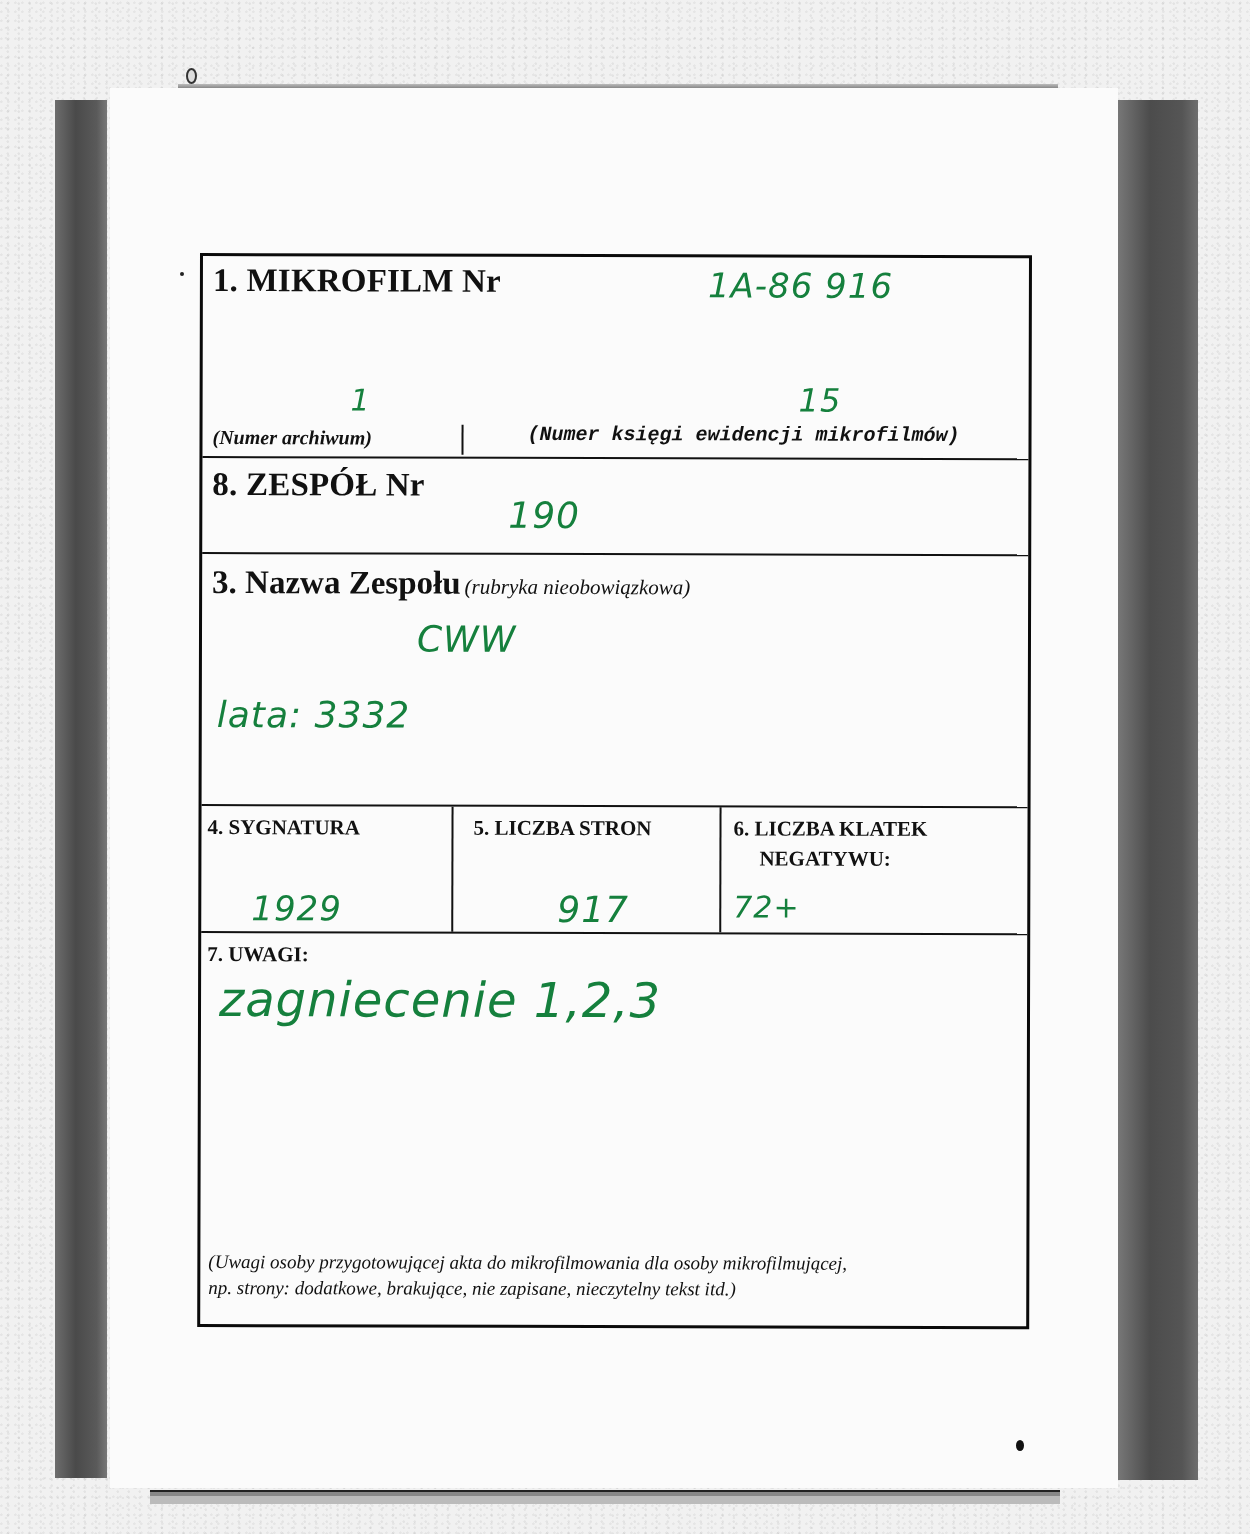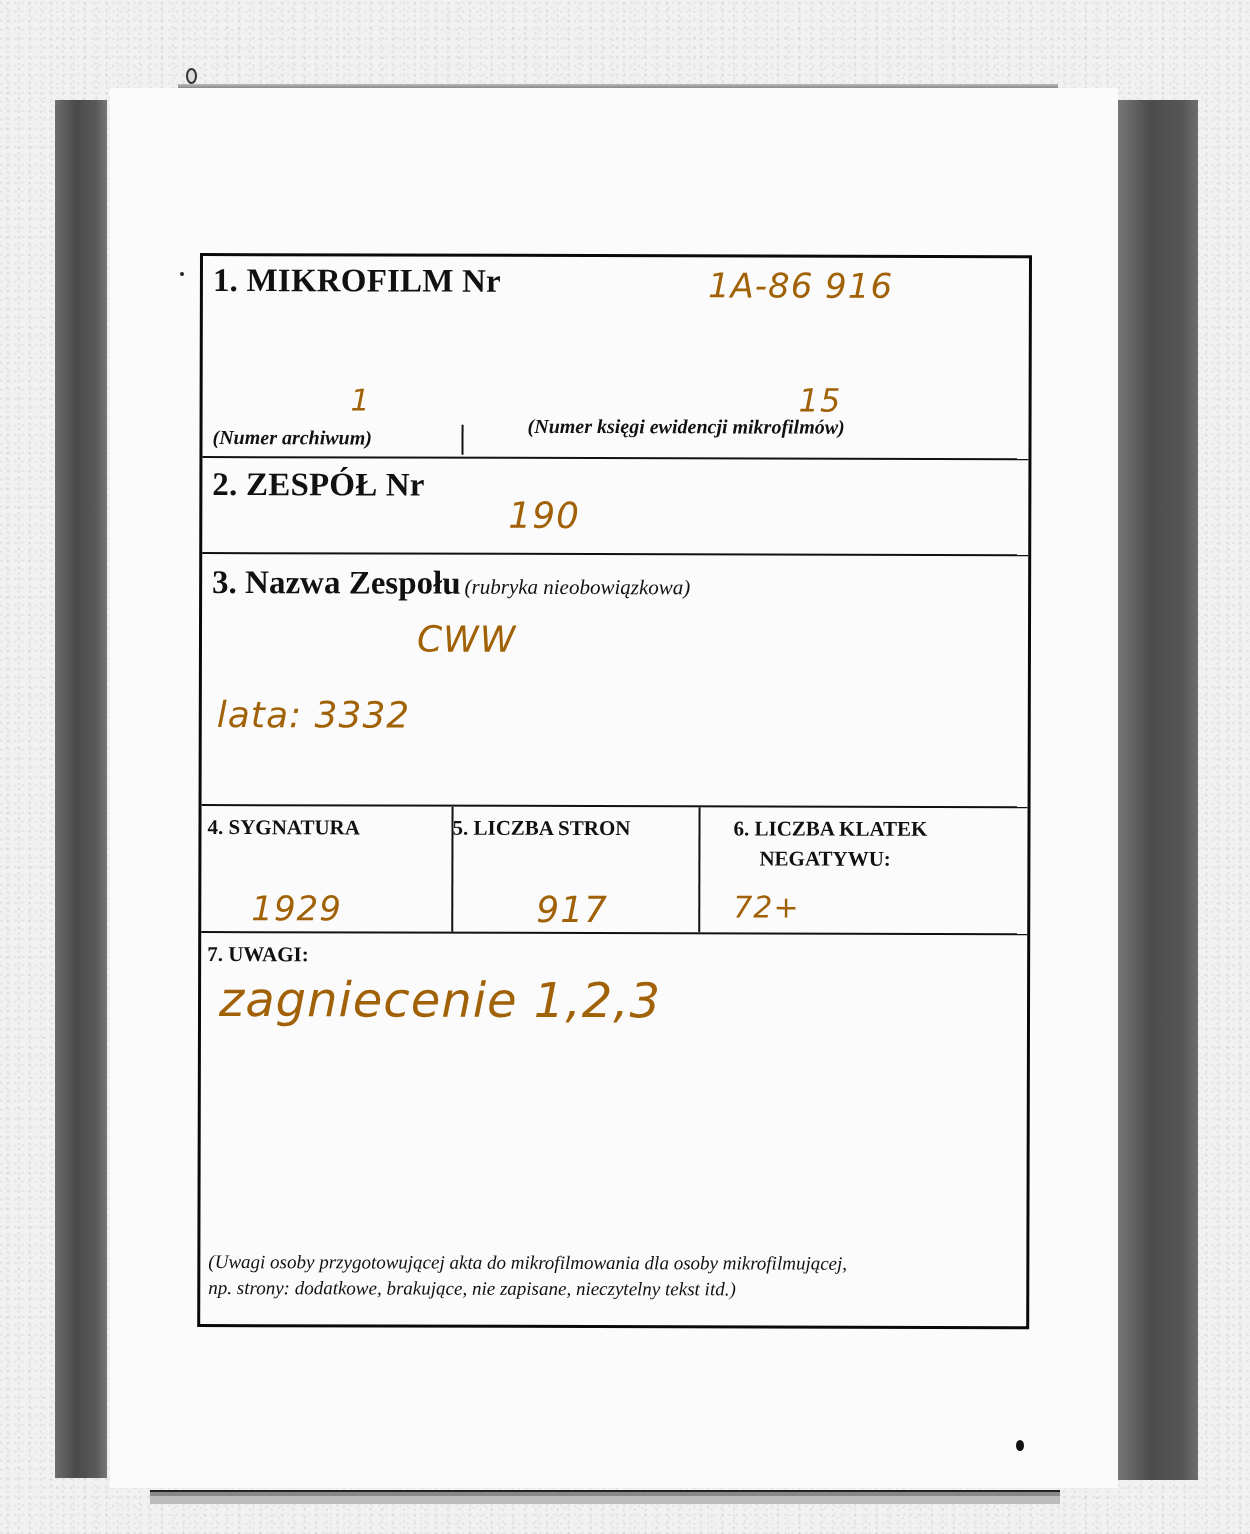--- a/index.html
+++ b/index.html
@@ -30,25 +30,25 @@
   .row + .row { border-top: 2px solid #111; }
   #row1 { top: 0; height: 200px; }
   #row2 { top: 200px; height: 96px; }
   #row3 { top: 296px; height: 252px; }
   #row4 { top: 548px; height: 127px; }
   #row7 { top: 675px; height: 393px; }
 
   .label-big { position:absolute; font-weight: bold; font-size: 33px; letter-spacing: 0.2px; }
   .label-small { position:absolute; font-weight: bold; font-size: 21px; line-height: 30px; }
   .italic-note { position:absolute; font-style: italic; font-size: 20px; }
-  .hand { position:absolute; font-family: "DejaVu Sans", sans-serif; font-weight: 300; color:#a16207; font-style: italic; letter-spacing: 1px; }
+  .hand { position:absolute; font-family: "DejaVu Sans", sans-serif; font-weight: 300; color:#15803d; font-style: italic; letter-spacing: 1px; }
 
   .cell { position:absolute; top: 0; height: 100%; box-sizing: border-box; }
   #cell4 { left: 0; width: 252px; border-right: 2px solid #111; }
-  #cell5 { left: 243px; width: 256px; border-right: 2px solid #111; }
+  #cell5 { left: 264px; width: 256px; border-right: 2px solid #111; }
   #cell6 { left: 524px; width: 290px; }
   .vdivider { position:absolute; left: 259px; top: 168px; width: 2px; height: 30px; background: #111; }
 </style>
 </head>
 <body>
 
 <div id="bar-left" class="side-bar"></div>
 <div id="bar-right" class="side-bar"></div>
 <div id="top-edge"></div>
 <div id="top-dot"></div>
@@ -59,25 +59,25 @@
 
 <div id="form">
 
   <div id="row1" class="row">
     <div class="label-big" style="left:10px; top:6px;">1. MIKROFILM  Nr</div>
     <div class="hand" style="left:505px; top:8px; font-size:34px;">1A-86 916</div>
     <div class="hand" style="left:148px; top:126px; font-size:30px;">1</div>
     <div class="hand" style="left:596px; top:124px; font-size:32px;">15</div>
     <div class="italic-note" style="left:10px; top:170px; font-weight:bold;">(Numer archiwum)</div>
     <div class="vdivider"></div>
-    <div class="italic-note" style="left:325px; top:158px; font-weight:bold;">(Numer księgi ewidencji mikrofilmów)</div>
+    <div class="italic-note" style="left:325px; top:166px; font-weight:bold;font-family:Liberation Mono, monospace;">(Numer księgi ewidencji mikrofilmów)</div>
   </div>
 
   <div id="row2" class="row">
-    <div class="label-big" style="left:10px; top:8px;">2. ZESPÓŁ  Nr</div>
+    <div class="label-big" style="left:10px; top:8px;">8. ZESPÓŁ  Nr</div>
     <div class="hand" style="left:306px; top:36px; font-size:36px;">190</div>
   </div>
 
   <div id="row3" class="row">
     <div style="position:absolute; left:10px; top:10px; white-space:nowrap;">
       <span style="font-weight:bold; font-size:33px;">3. Nazwa Zespołu</span>
       <span style="font-style:italic; font-size:21px;">(rubryka nieobowiązkowa)</span>
     </div>
     <div class="hand" style="left:215px; top:64px; font-size:36px;">CWW</div>
     <div class="hand" style="left:15px; top:140px; font-size:36px;">lata: 3332</div>

